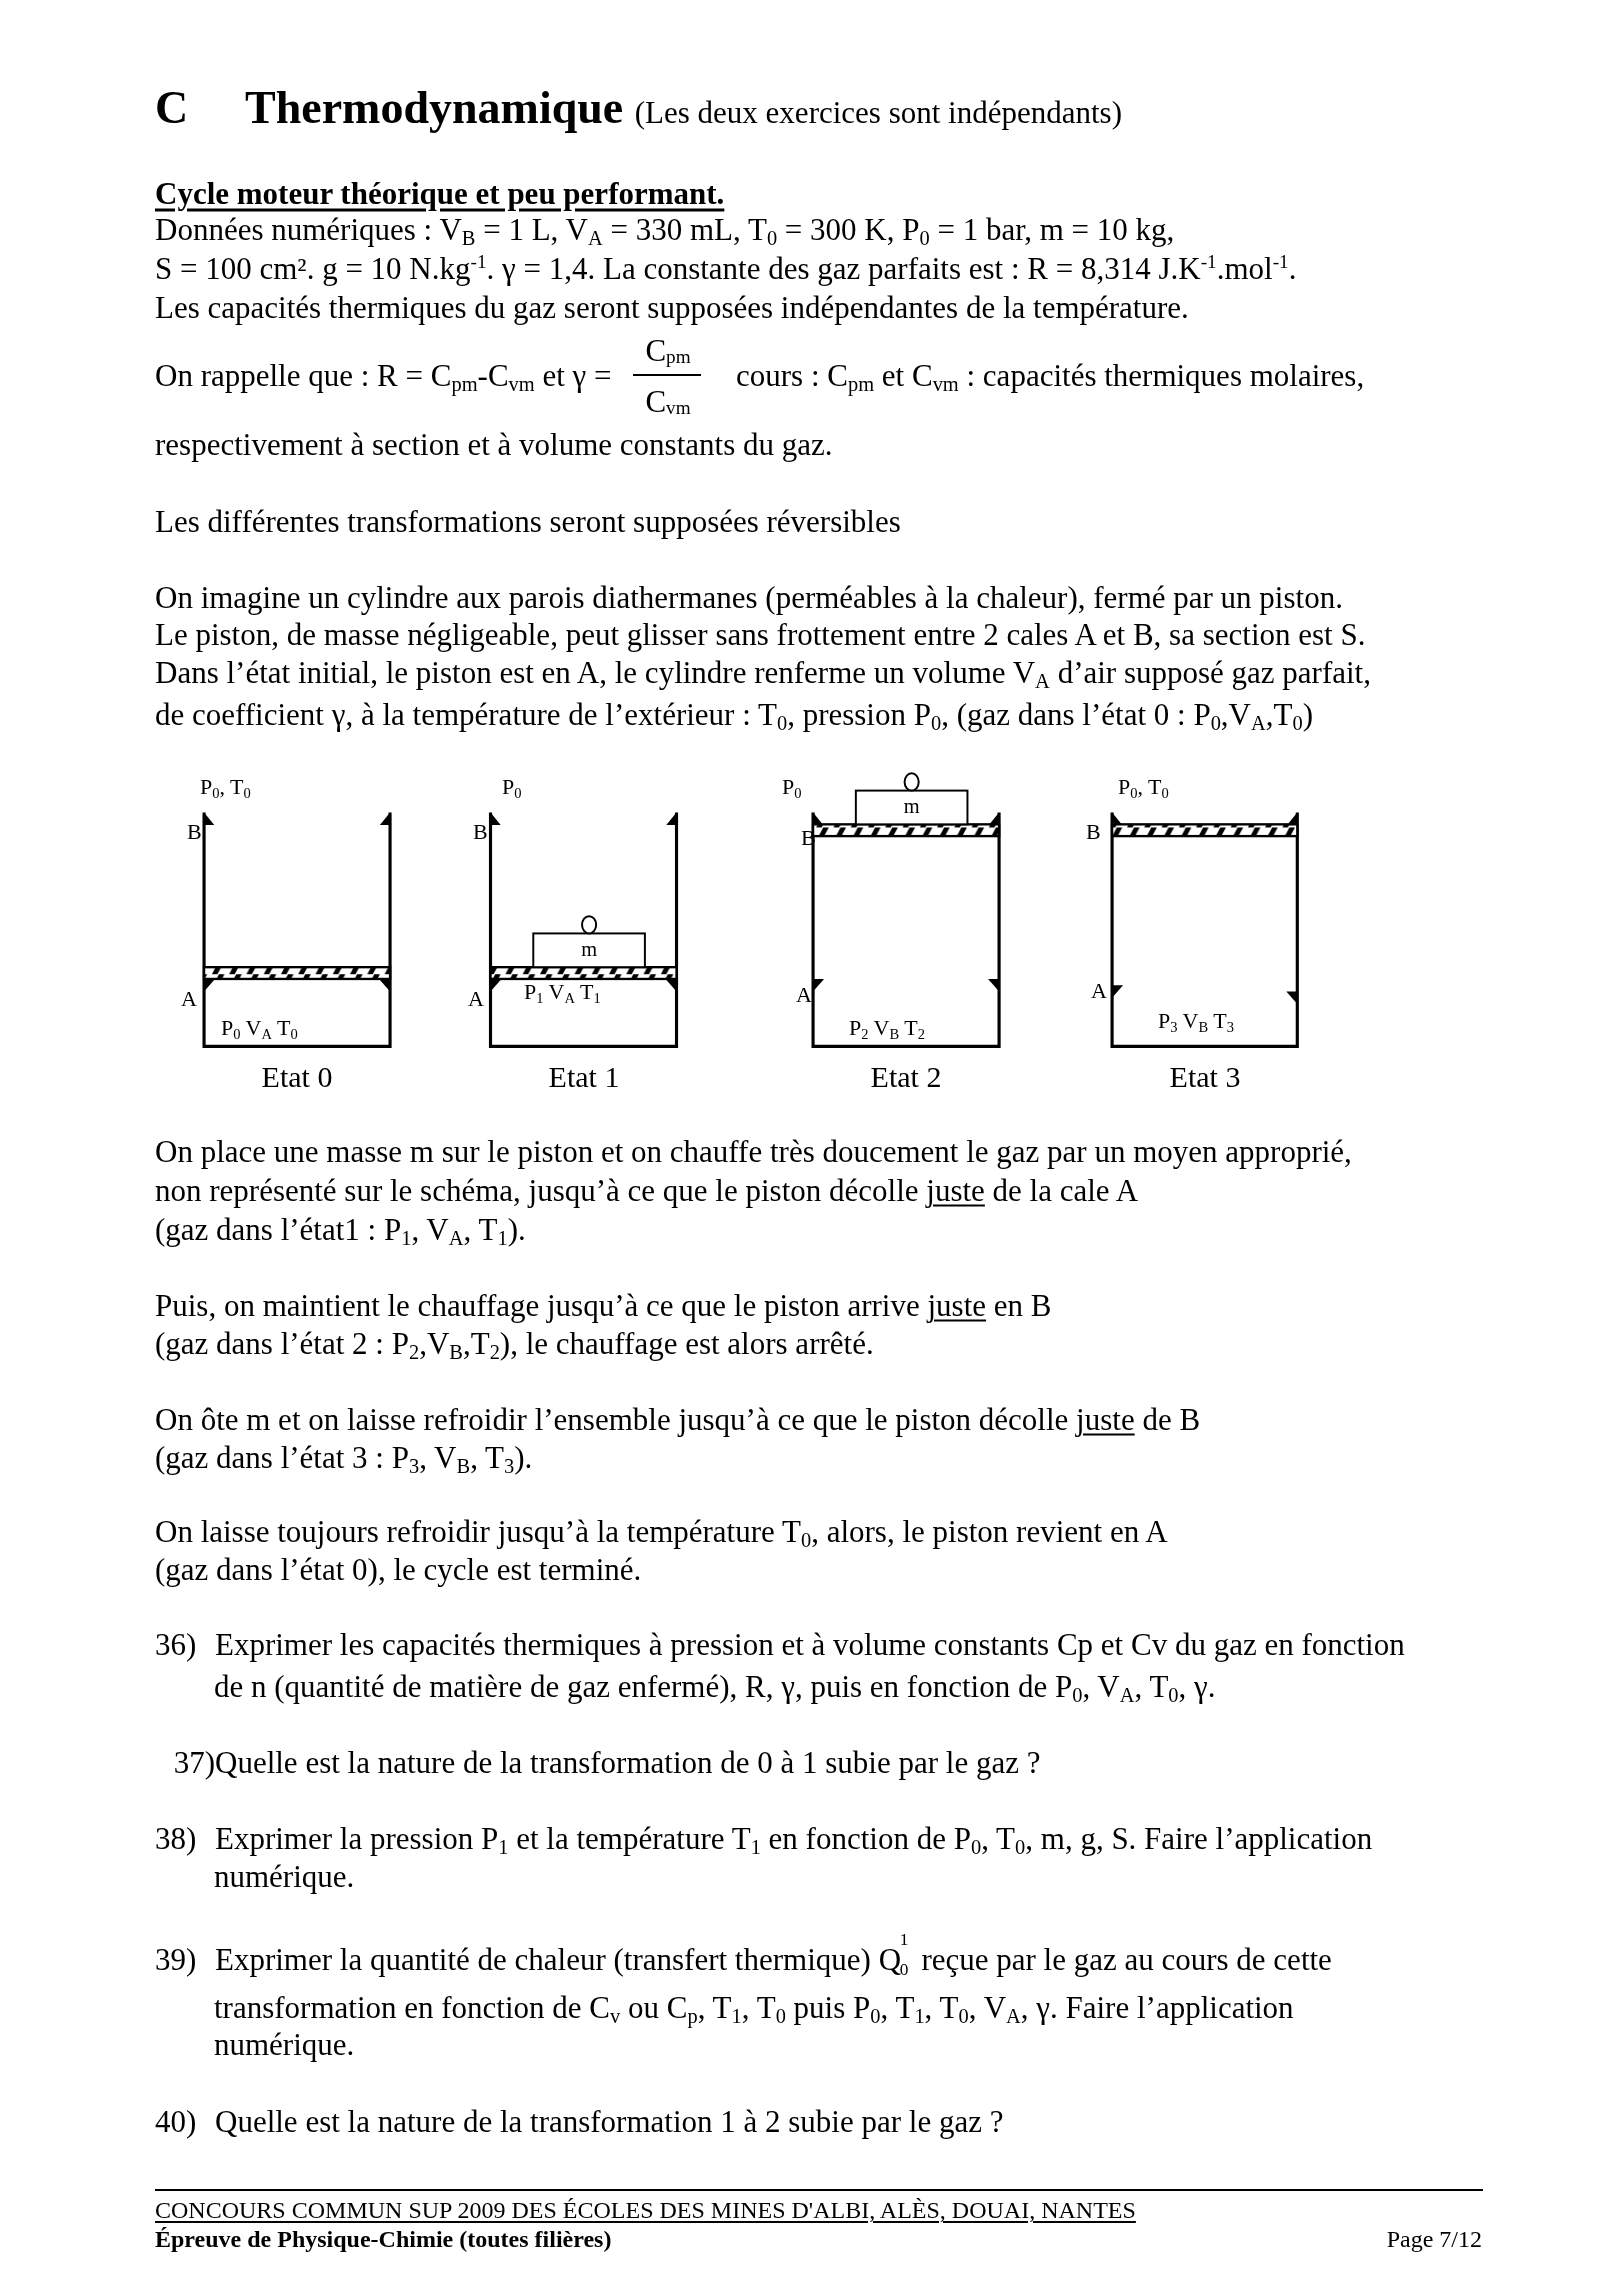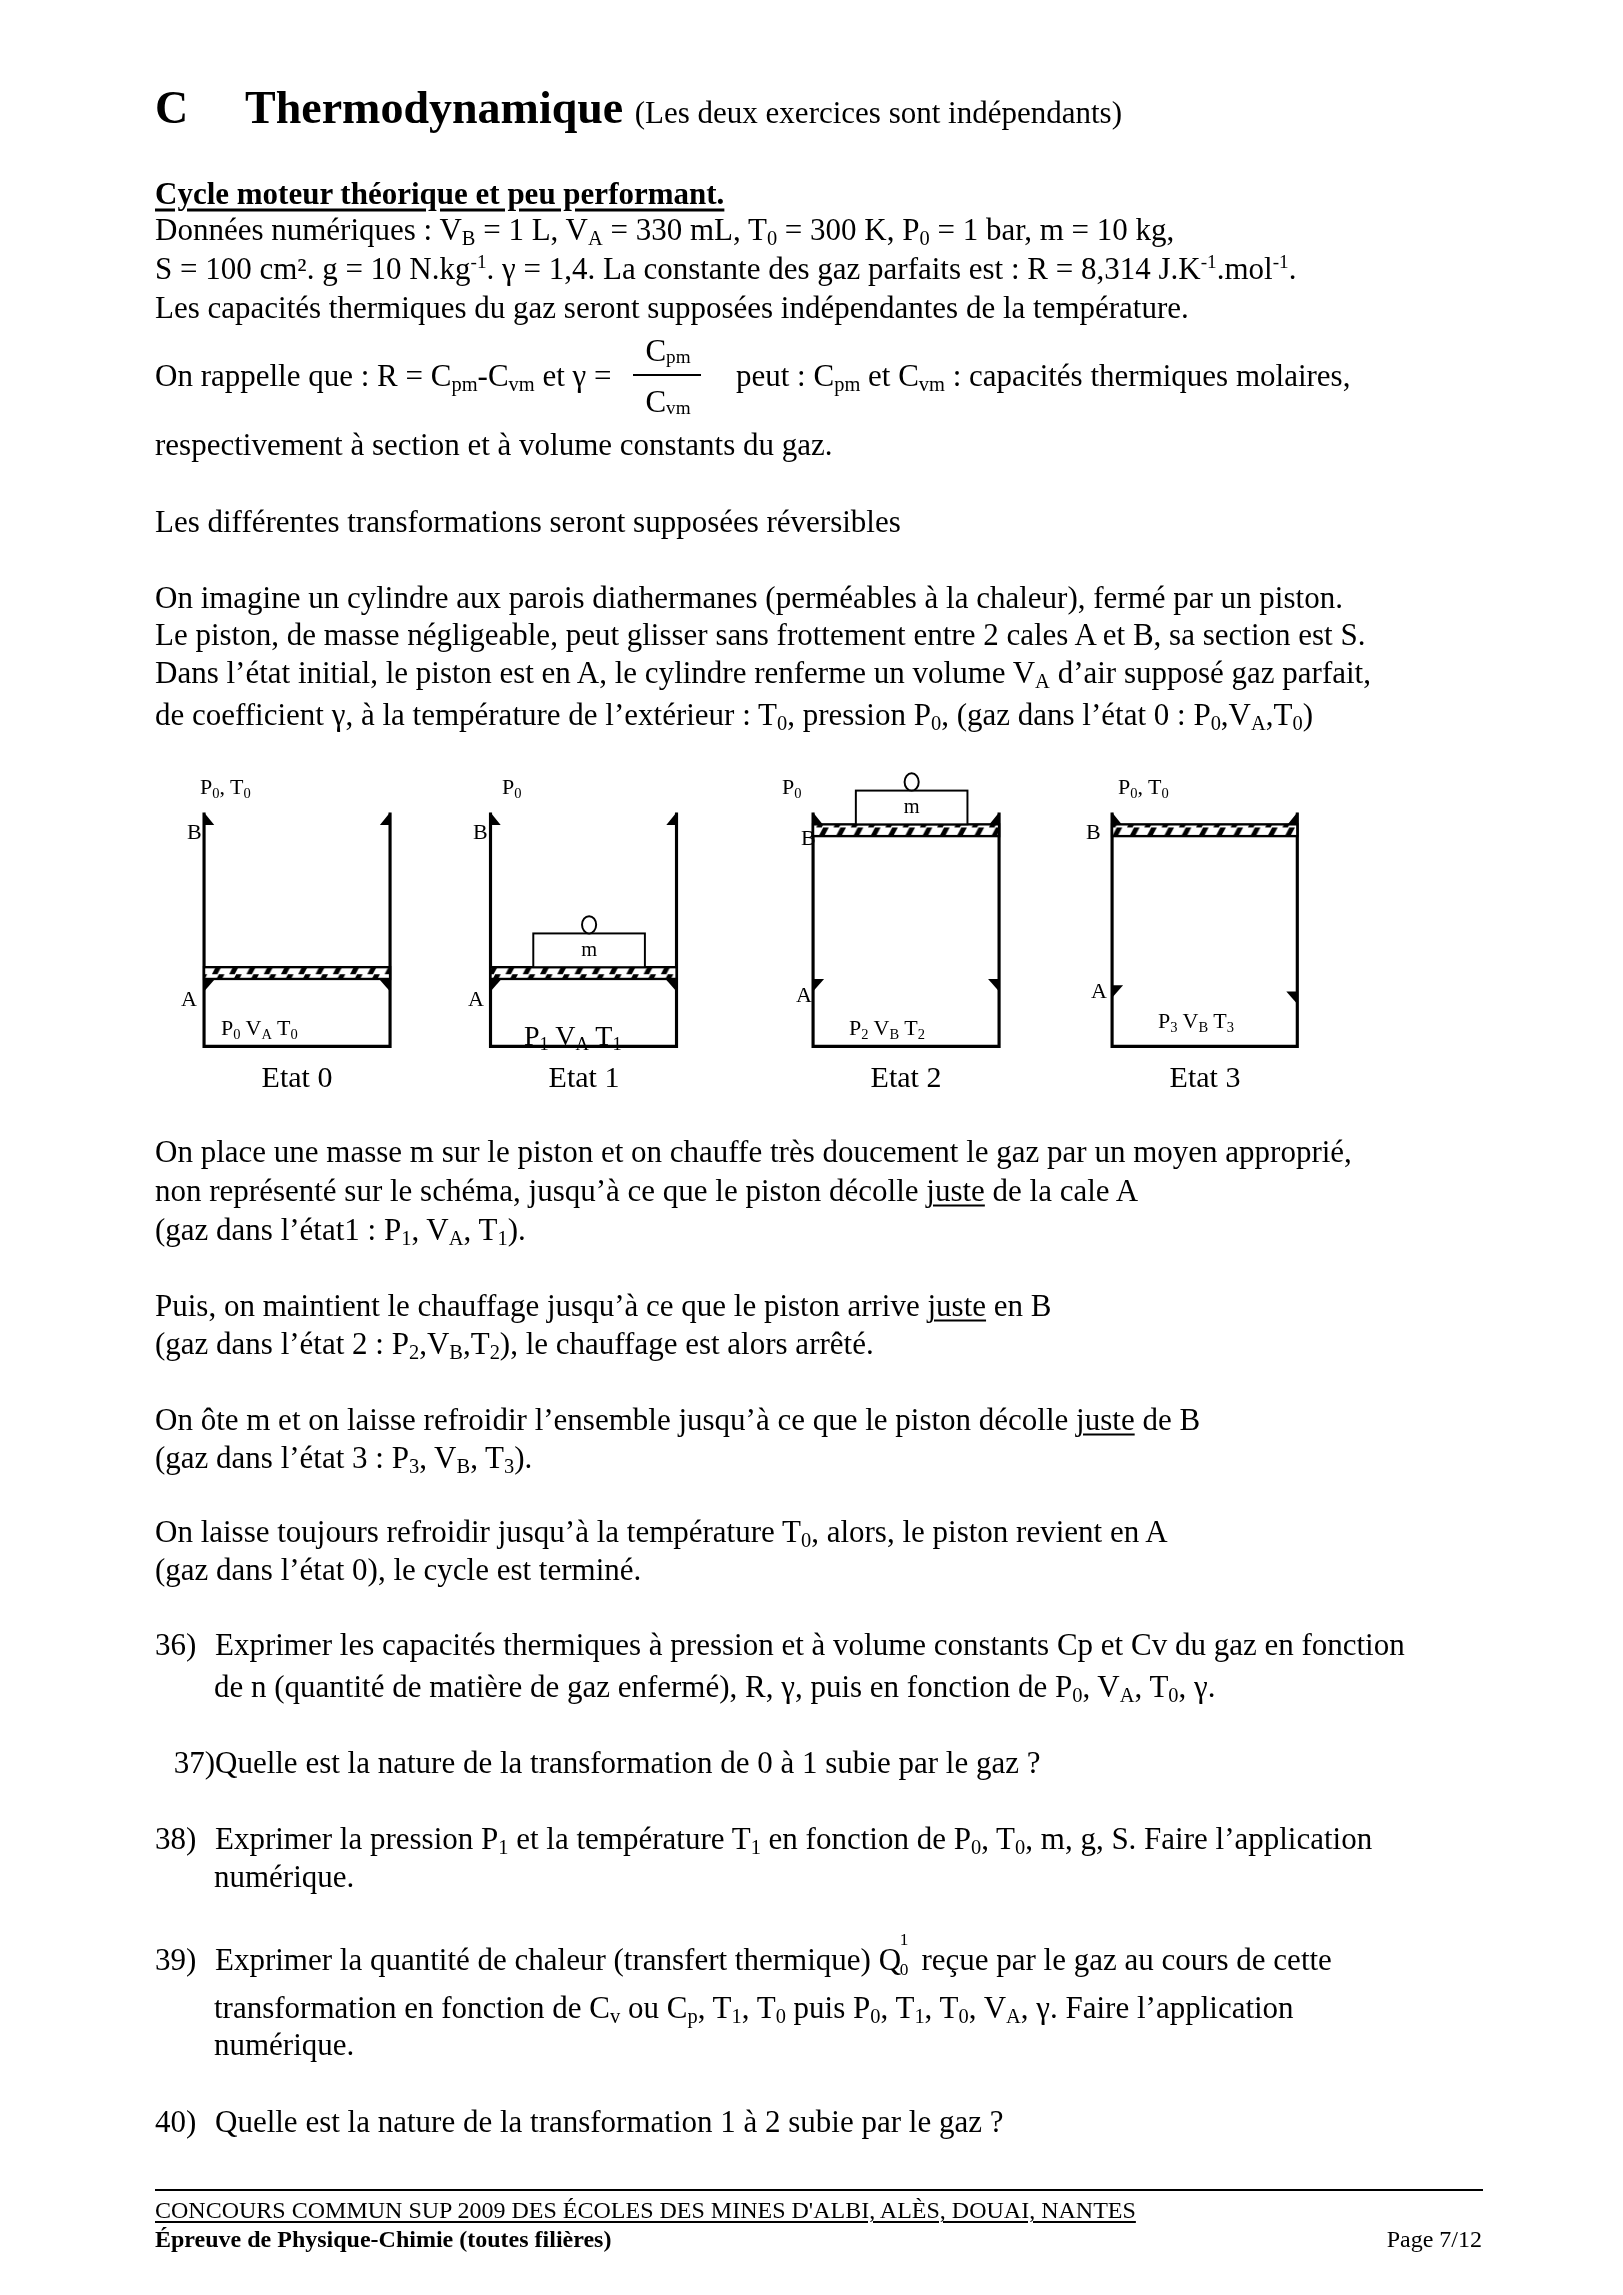--- a/index.html
+++ b/index.html
@@ -42,21 +42,21 @@
 <div class="ln subhead" style="top:193px">Cycle moteur théorique et peu performant.</div>
 
 <div class="ln" style="top:229px"><span>Données numériques : V</span><sub>B</sub><span> = 1 L,     V</span><sub>A</sub><span> = 330 mL,    T</span><sub>0</sub><span> = 300 K,      P</span><sub>0</sub><span> = 1 bar,      m = 10 kg,</span></div>
 <div class="ln" style="top:268px"><span> S = 100 cm².     g = 10 N.kg</span><sup>-1</sup><span>.    γ = 1,4.  La constante des gaz parfaits est : R = 8,314 J.K</span><sup>-1</sup><span>.mol</span><sup>-1</sup><span>.</span></div>
 <div class="ln" style="top:307px"><span>Les capacités thermiques du gaz seront supposées indépendantes de la température.</span></div>
 
 <div class="ln" style="top:375px"><span>On rappelle que : R = C</span><sub>pm</sub><span>-C</span><sub>vm</sub><span> et  γ =</span></div>
 <div class="frac" style="left:668px; top:351px"><span>C</span><sub>pm</sub></div>
 <div class="fracbar" style="left:633px; top:374px; width:68px"></div>
 <div class="frac" style="left:668px; top:402px"><span>C</span><sub>vm</sub></div>
-<div class="ln" style="left:736px; top:375px"><span>peut :   C</span><sub>pm</sub><span> et C</span><sub>vm</sub><span> : capacités thermiques molaires,</span></div>
+<div class="ln" style="left:736px; top:375px"><span>cours :   C</span><sub>pm</sub><span> et C</span><sub>vm</sub><span> : capacités thermiques molaires,</span></div>
 <div class="ln" style="top:444px"><span>respectivement à section et à volume constants du gaz.</span></div>
 
 <div class="ln uline" style="top:521px">Les différentes transformations seront supposées réversibles</div>
 
 <div class="ln" style="top:597px"><span>On imagine un  cylindre aux parois diathermanes (perméables à la chaleur), fermé par un piston.</span></div>
 <div class="ln" style="top:634px"><span>Le piston, de masse négligeable, peut glisser sans frottement entre 2 cales A et B, sa section est S.</span></div>
 <div class="ln" style="top:672px"><span>Dans l’état initial, le piston est en A, le cylindre renferme un volume V</span><sub>A</sub><span> d’air supposé gaz parfait,</span></div>
 <div class="ln" style="top:714px"><span>de  coefficient  γ, à la température de l’extérieur : T</span><sub>0</sub><span>,  pression P</span><sub>0</sub><span>, (gaz dans l’état 0 : P</span><sub>0</sub><span>,V</span><sub>A</sub><span>,T</span><sub>0</sub><span>)</span></div>
 
 <svg id="diagram" width="1623" height="1115" viewBox="0 0 2068 1420">
@@ -100,21 +100,21 @@
     </g>
 </svg>
 
 <div id="diagram-labels">
     <div class="ln" style="left: 200px; top: 787px; font-size: 22px;"><span>P</span><sub>0</sub><span>, T</span><sub>0</sub></div>
     <div class="ln" style="left: 221px; top: 1028px; font-size: 22px;"><span>P</span><sub>0</sub><span>   V</span><sub>A</sub><span>    T</span><sub>0</sub></div>
     <div class="ln" style="left: 187px; top: 832px; font-size: 22px;"><span>B</span></div>
     <div class="ln" style="left: 181px; top: 999px; font-size: 22px;"><span>A</span></div>
     <div class="ln" style="left: 297px; top: 1077px; font-size: 30px; transform: translate(-50%, -50%);"><span>Etat 0</span></div>
     <div class="ln" style="left: 502px; top: 787px; font-size: 22px;"><span>P</span><sub>0</sub></div>
-    <div class="ln" style="left: 524px; top: 1036px; font-size: 28px;"><span>P</span><sub>1</sub><span>  V</span><sub>A</sub><span>  T</span><sub>1</sub></div>
+    <div class="ln" style="left: 524px; top: 992px; font-size: 22px;"><span>P</span><sub>1</sub><span>  V</span><sub>A</sub><span>  T</span><sub>1</sub></div>
     <div class="ln" style="left: 473px; top: 832px; font-size: 22px;"><span>B</span></div>
     <div class="ln" style="left: 468px; top: 999px; font-size: 22px;"><span>A</span></div>
     <div class="ln" style="left: 584px; top: 1077px; font-size: 30px; transform: translate(-50%, -50%);"><span>Etat 1</span></div>
     <div class="ln" style="left: 782px; top: 787px; font-size: 22px;"><span>P</span><sub>0</sub></div>
     <div class="ln" style="left: 849px; top: 1028px; font-size: 22px;"><span>P</span><sub>2</sub><span>  V</span><sub>B</sub><span>  T</span><sub>2</sub></div>
     <div class="ln" style="left: 801px; top: 838px; font-size: 22px;"><span>B</span></div>
     <div class="ln" style="left: 796px; top: 995px; font-size: 22px;"><span>A</span></div>
     <div class="ln" style="left: 906px; top: 1077px; font-size: 30px; transform: translate(-50%, -50%);"><span>Etat 2</span></div>
     <div class="ln" style="left: 1118px; top: 787px; font-size: 22px;"><span>P</span><sub>0</sub><span>, T</span><sub>0</sub></div>
     <div class="ln" style="left: 1158px; top: 1021px; font-size: 22px;"><span>P</span><sub>3</sub><span>  V</span><sub>B</sub><span>  T</span><sub>3</sub></div>

